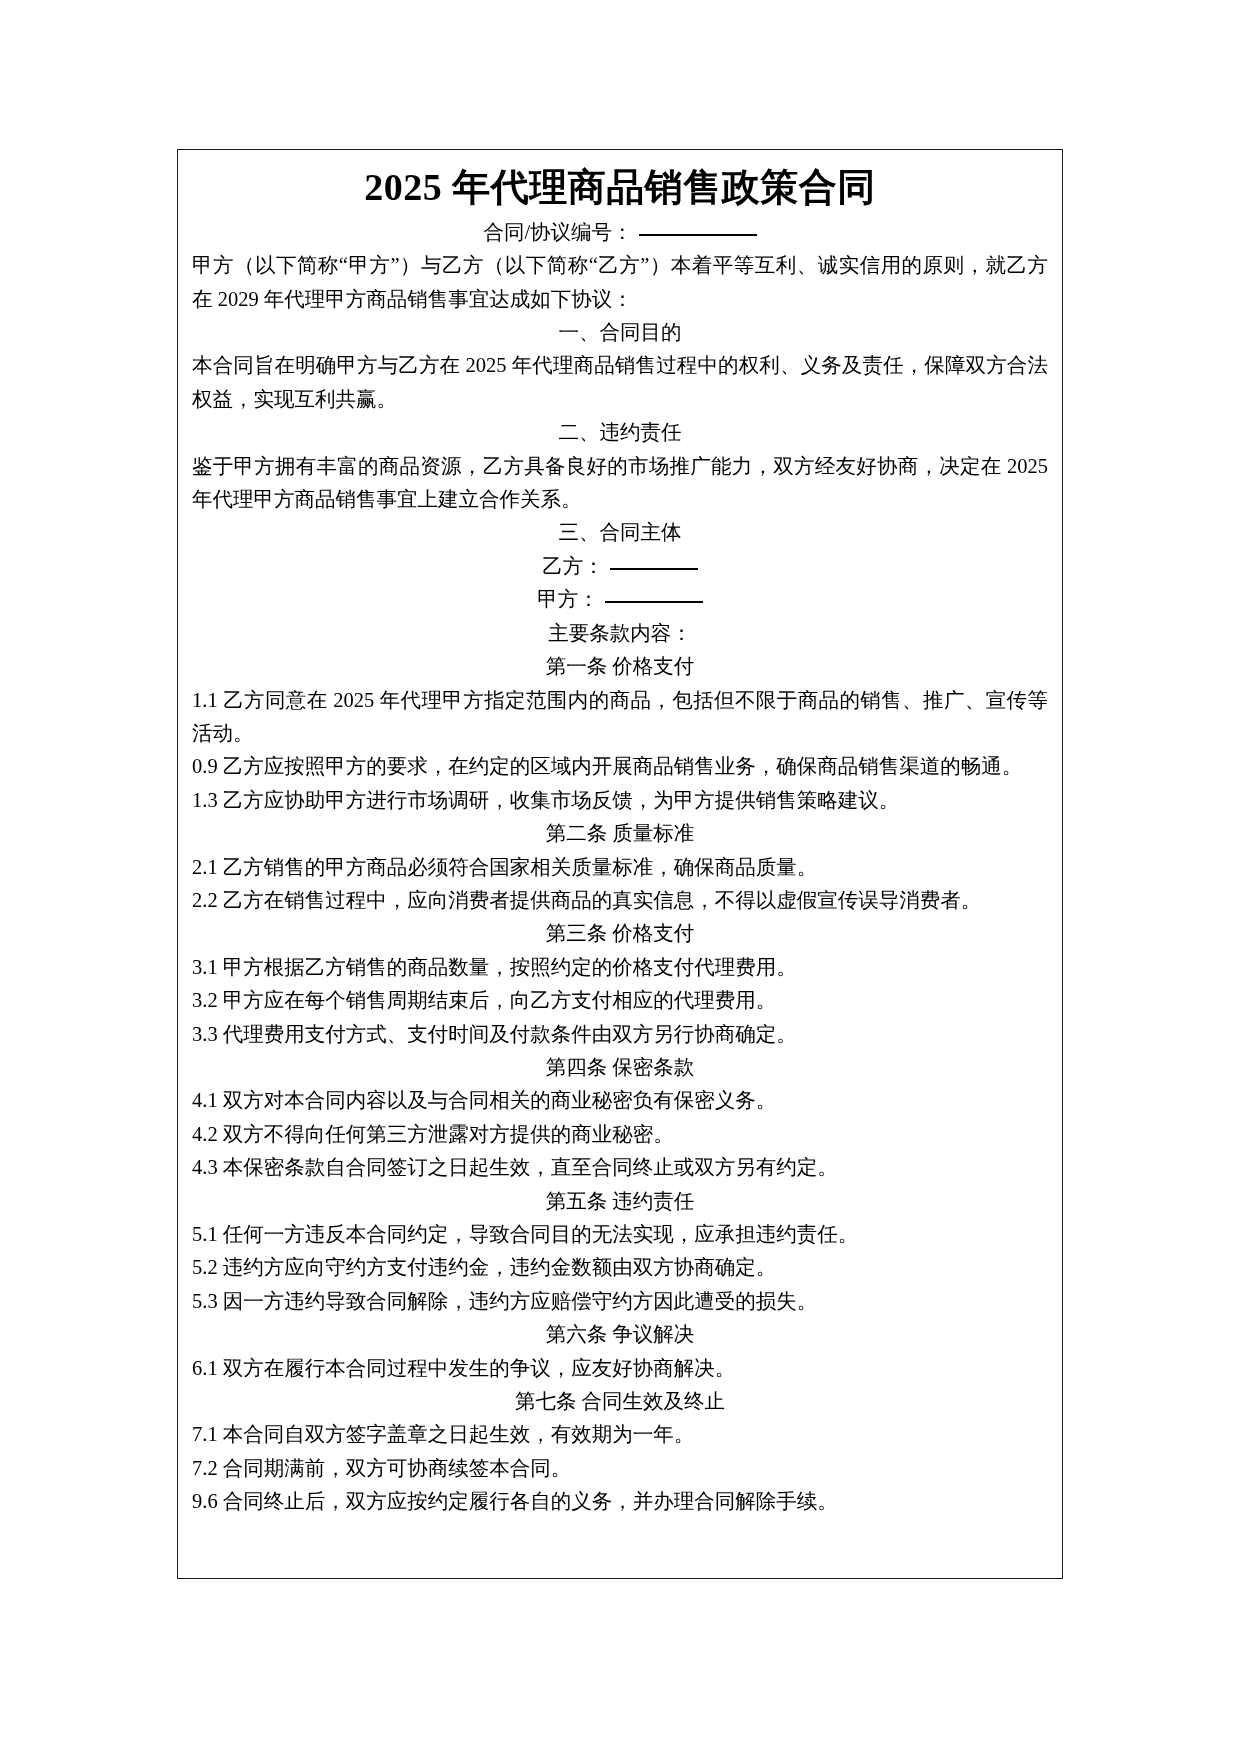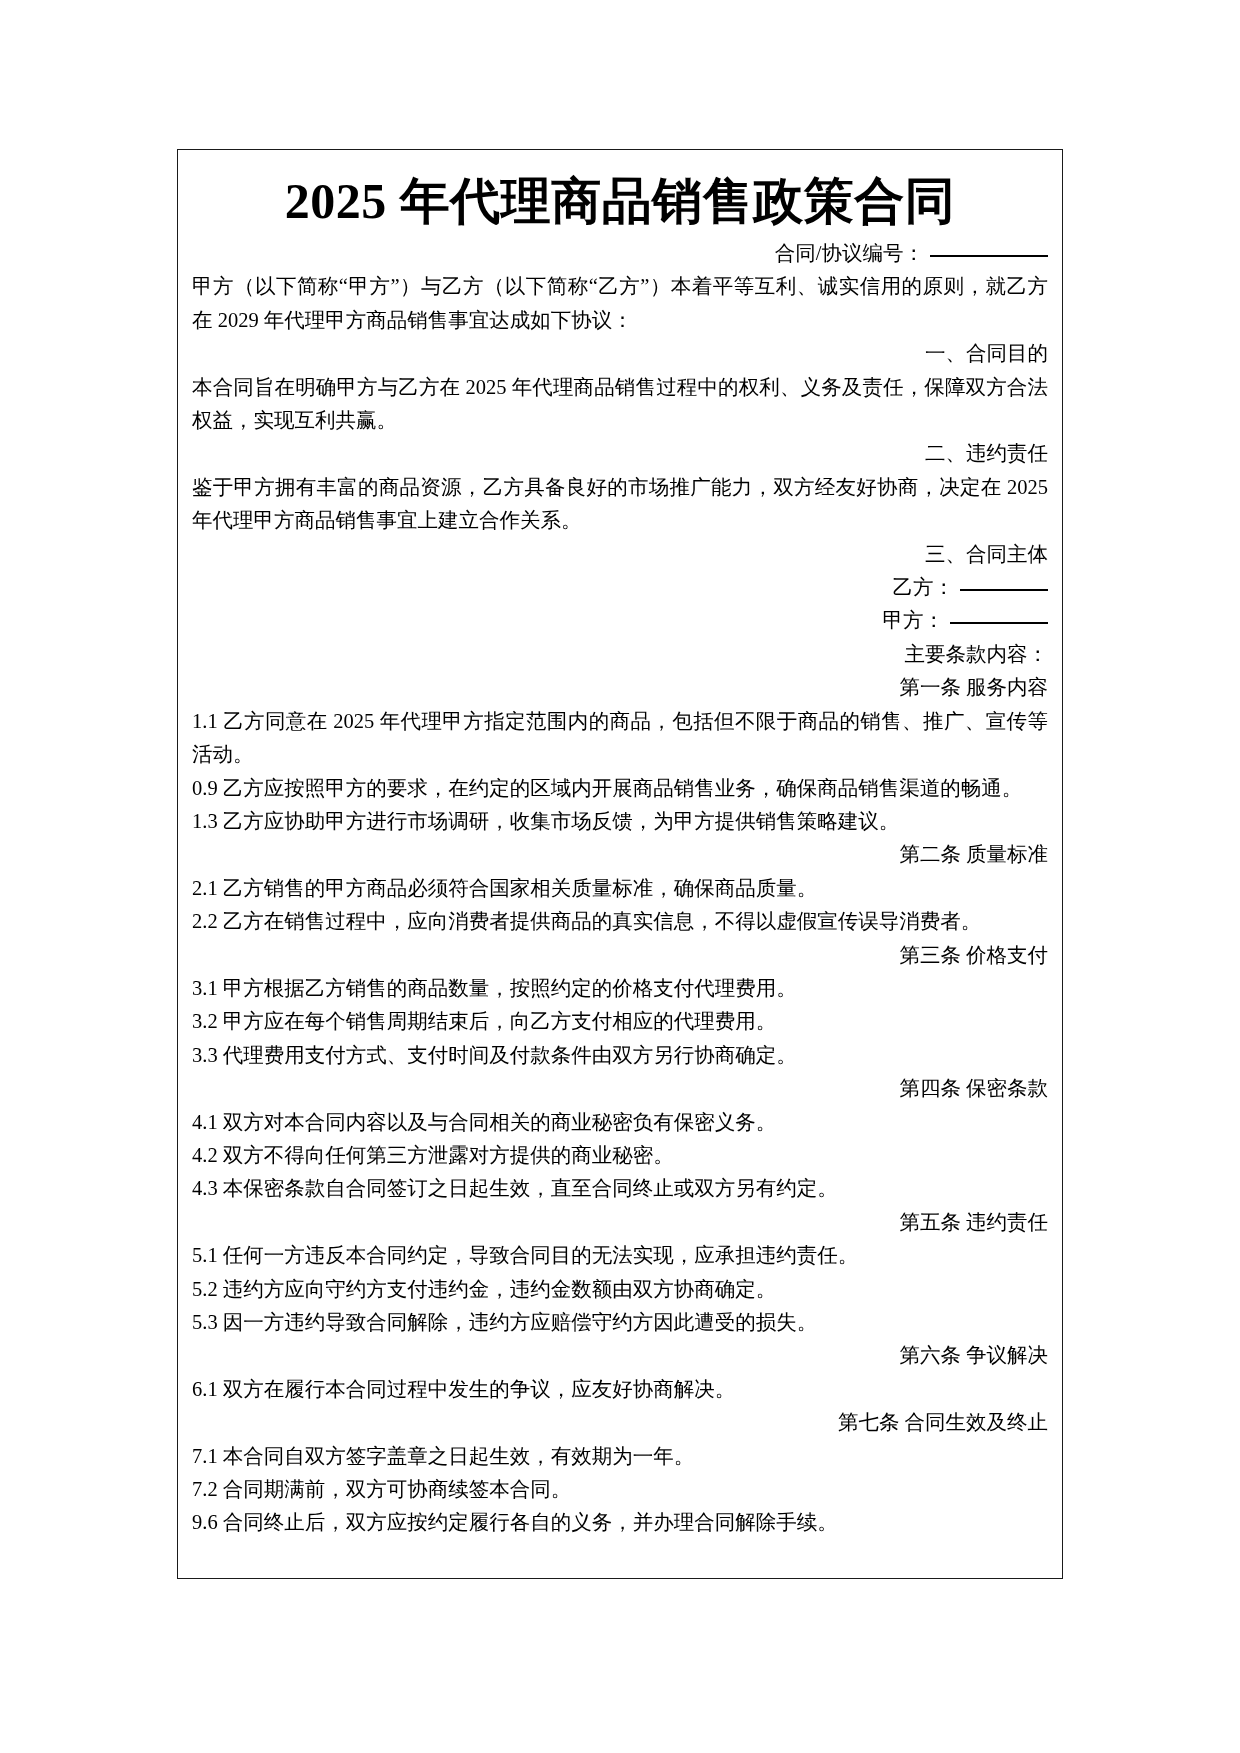--- a/index.html
+++ b/index.html
@@ -31,43 +31,43 @@
     width: 886px;
     height: 1430px;
     border: 1.5px solid #1a1a1a;
     box-sizing: border-box;
     background: #ffffff;
     padding: 10px 14px 6px 14px;
   }
   .doc-title {
     text-align: center;
     font-weight: bold;
-    font-size: 50px;
+    font-size: 38px;
     line-height: 1.18;
     letter-spacing: 0.5px;
-    margin: 12px 0 6px 0;
+    margin: 5px 0 6px 0;
     white-space: nowrap;
   }
   .body-block {
     font-size: 20.5px;
     line-height: 1.63;
     text-align: justify;
     text-justify: inter-ideograph;
   }
   .line {
     margin: 0;
     padding: 0;
     font-size: 20.5px;
     line-height: 1.63;
     text-align: justify;
     text-justify: inter-ideograph;
     word-break: break-all;
   }
   .line.heading {
-    text-align: right;
+    text-align: center;
   }
   .blank-rule {
     display: inline-block;
     border-bottom: 2px solid #000;
     vertical-align: baseline;
     margin-left: 6px;
     position: relative;
     top: -3px;
   }
   .rule-long { width: 118px; }
@@ -93,21 +93,21 @@
       <p class="line">本合同旨在明确甲方与乙方在 2025 年代理商品销售过程中的权利、义务及责任，保障双方合法权益，实现互利共赢。</p>
 
       <p class="line heading">二、违约责任</p>
       <p class="line">鉴于甲方拥有丰富的商品资源，乙方具备良好的市场推广能力，双方经友好协商，决定在 2025 年代理甲方商品销售事宜上建立合作关系。</p>
 
       <p class="line heading">三、合同主体</p>
       <p class="line heading"><span>乙方：</span><span class="blank-rule rule-short"></span></p>
       <p class="line heading"><span>甲方：</span><span class="blank-rule rule-med"></span></p>
       <p class="line heading">主要条款内容：</p>
 
-      <p class="line heading">第一条  服务内容</p>
+      <p class="line heading">第一条  价格支付</p>
       <p class="line">1.1  乙方同意在 2025 年代理甲方指定范围内的商品，包括但不限于商品的销售、推广、宣传等活动。</p>
       <p class="line">0.9  乙方应按照甲方的要求，在约定的区域内开展商品销售业务，确保商品销售渠道的畅通。</p>
       <p class="line">1.3  乙方应协助甲方进行市场调研，收集市场反馈，为甲方提供销售策略建议。</p>
 
       <p class="line heading">第二条  质量标准</p>
       <p class="line">2.1  乙方销售的甲方商品必须符合国家相关质量标准，确保商品质量。</p>
       <p class="line">2.2  乙方在销售过程中，应向消费者提供商品的真实信息，不得以虚假宣传误导消费者。</p>
 
       <p class="line heading">第三条  价格支付</p>
       <p class="line">3.1  甲方根据乙方销售的商品数量，按照约定的价格支付代理费用。</p>

